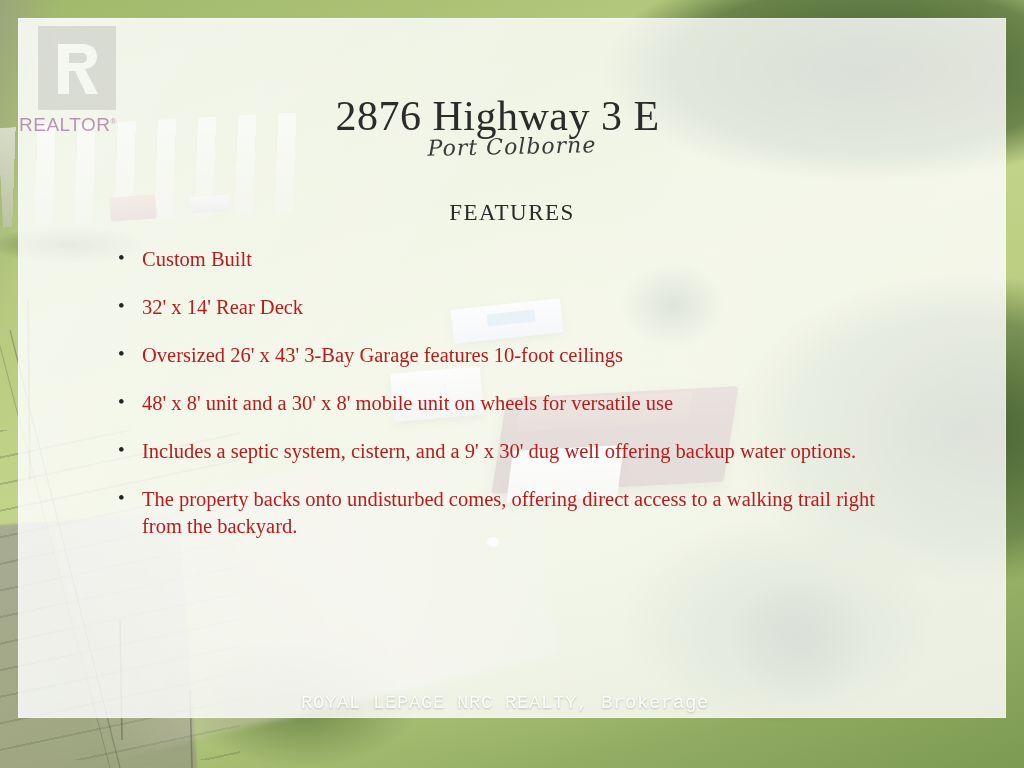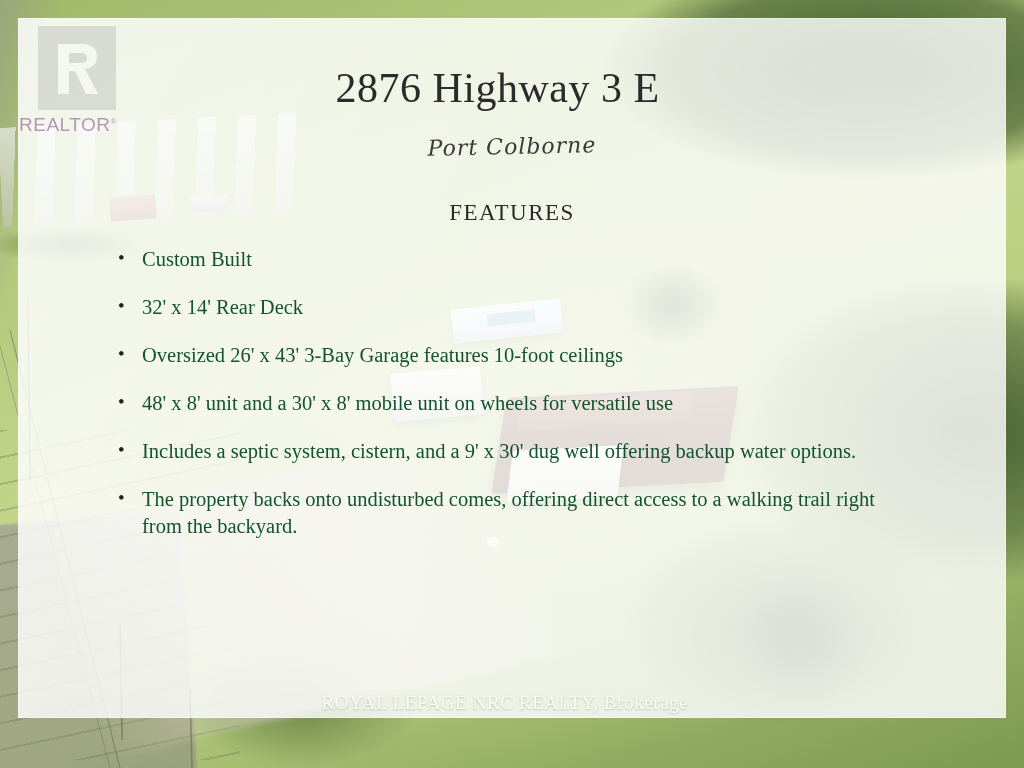--- a/index.html
+++ b/index.html
@@ -222,21 +222,21 @@
   }
   .realtor-word sup {
     font-size: 8px;
     vertical-align: super;
   }
 
   
   .title {
     position: absolute;
     left: 0;
-    top: 64px;
+    top: 92px;
     width: 995px;
     text-align: center;
     font-family: "Liberation Serif", serif;
     font-size: 42px;
     color: #2b2b2b;
     letter-spacing: 0.5px;
   }
   .subtitle {
     position: absolute;
     left: 0;
@@ -271,38 +271,38 @@
     padding: 0;
     list-style: none;
   }
   .features-list li {
     position: relative;
     padding-left: 30px;
     margin-bottom: 21px;
     font-family: "Liberation Serif", serif;
     font-size: 20.5px;
     line-height: 1.32;
-    color: #14532d;
+    color: #b91c1c;
   }
   .features-list li::before {
     content: "•";
     position: absolute;
     left: 6px;
     top: -1px;
     font-size: 19px;
     color: #232323;
   }
 
   .brokerage {
     position: absolute;
     left: 0;
     top: 692px;
     width: 1010px;
     text-align: center;
-    font-family: Liberation Serif, serif;
+    font-family: Liberation Mono, monospace;
     font-size: 19px;
     color: rgba(255,255,255,0.92);
     letter-spacing: .6px;
     text-shadow: 0 1px 2px rgba(90,95,70,0.35);
   }
 </style>
 </head>
 <body>
 
 <div id="page">

